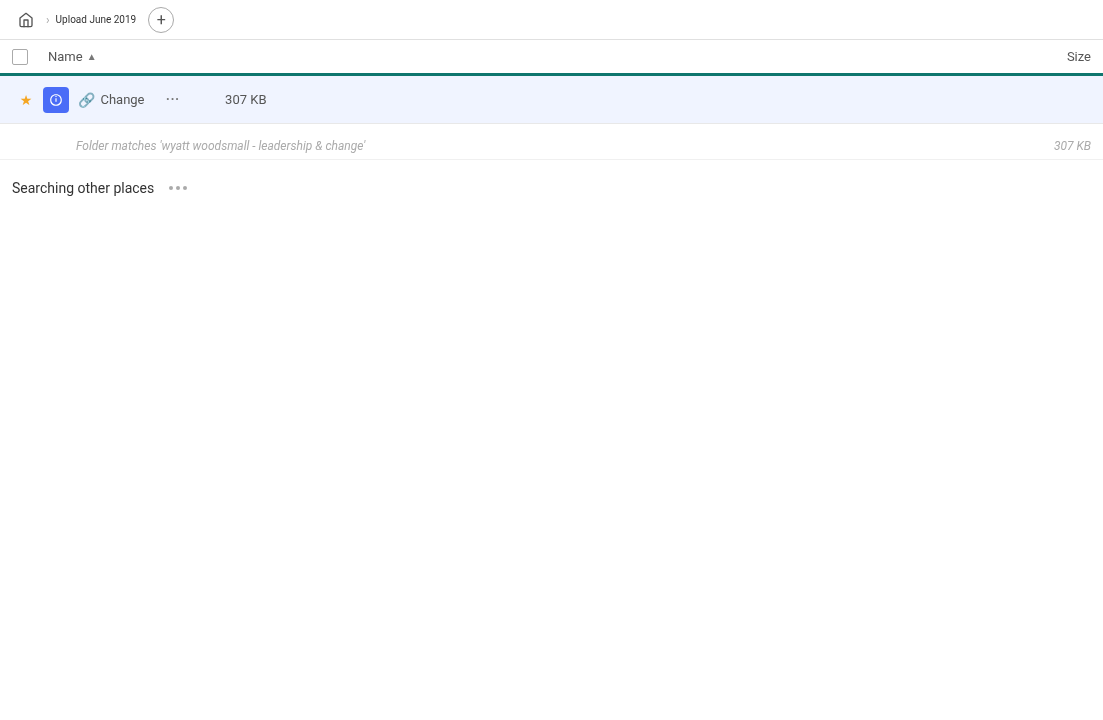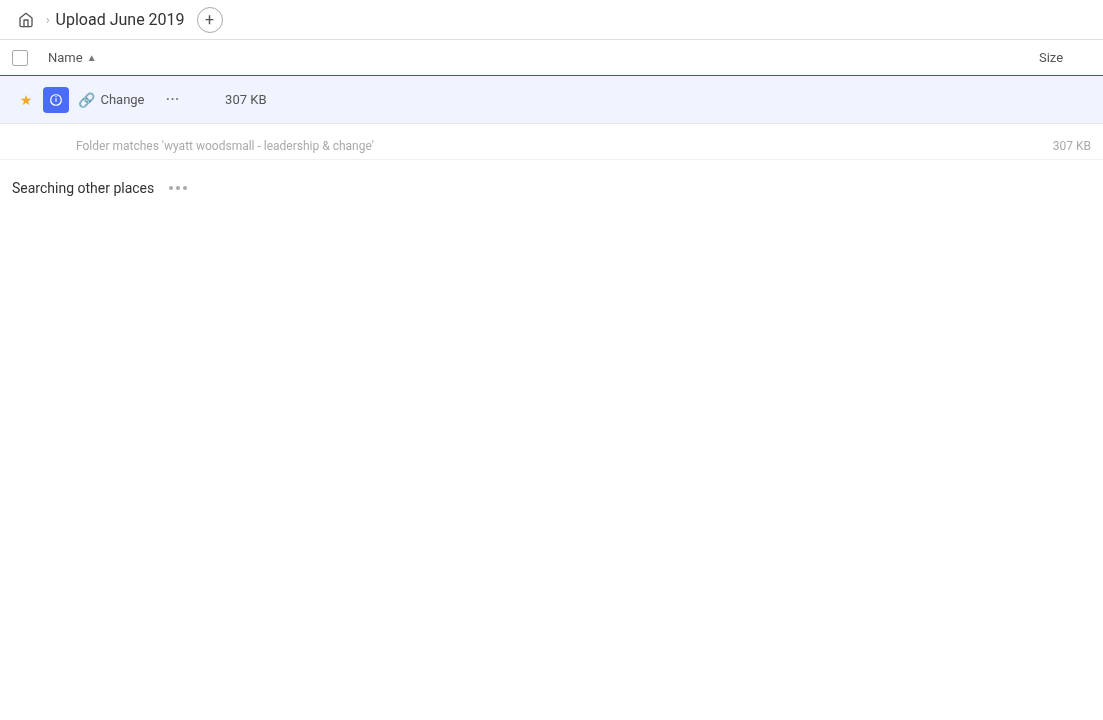--- a/index.html
+++ b/index.html
@@ -39,21 +39,21 @@
       color: #555;
     }
 
     .breadcrumb-chevron {
       color: #aaa;
       font-size: 12px;
       margin: 0 2px;
     }
 
     .breadcrumb-text {
-      font-size: 16px;
+      font-size: 10px;
       color: #333;
       font-weight: 400;
     }
 
     .new-folder-btn {
       display: flex;
       align-items: center;
       justify-content: center;
       width: 26px;
       height: 26px;
@@ -63,21 +63,21 @@
       color: #555;
       font-size: 16px;
       margin-left: 8px;
     }
 
     
     .column-headers {
       display: flex;
       align-items: center;
       padding: 6px 12px;
-      border-bottom: 1px solid #0f766e;
+      border-bottom: 3px solid #0f766e;
       height: 36px;
     }
 
     .col-checkbox {
       width: 36px;
       display: flex;
       align-items: center;
     }
 
     .col-name {
@@ -90,21 +90,21 @@
       cursor: pointer;
     }
 
     .sort-arrow {
       font-size: 10px;
       color: #777;
     }
 
     .col-size {
       width: 80px;
-      text-align: center;
+      text-align: right;
       font-size: 13px;
       color: #555;
     }
 
     
     .file-row {
       display: flex;
       align-items: center;
       padding: 0 12px;
       height: 48px;
@@ -183,20 +183,21 @@
       color: #555;
     }
 
     
     .folder-match-row {
       display: flex;
       align-items: center;
       padding: 8px 12px 0 76px;
       height: 36px;
       border-bottom: 1px solid #f0f0f0;
+      font-style: italic;
     }
 
     .folder-match-text {
       flex: 1;
       font-size: 12px;
       color: #aaa;
     }
 
     .folder-match-size {
       width: 70px;

